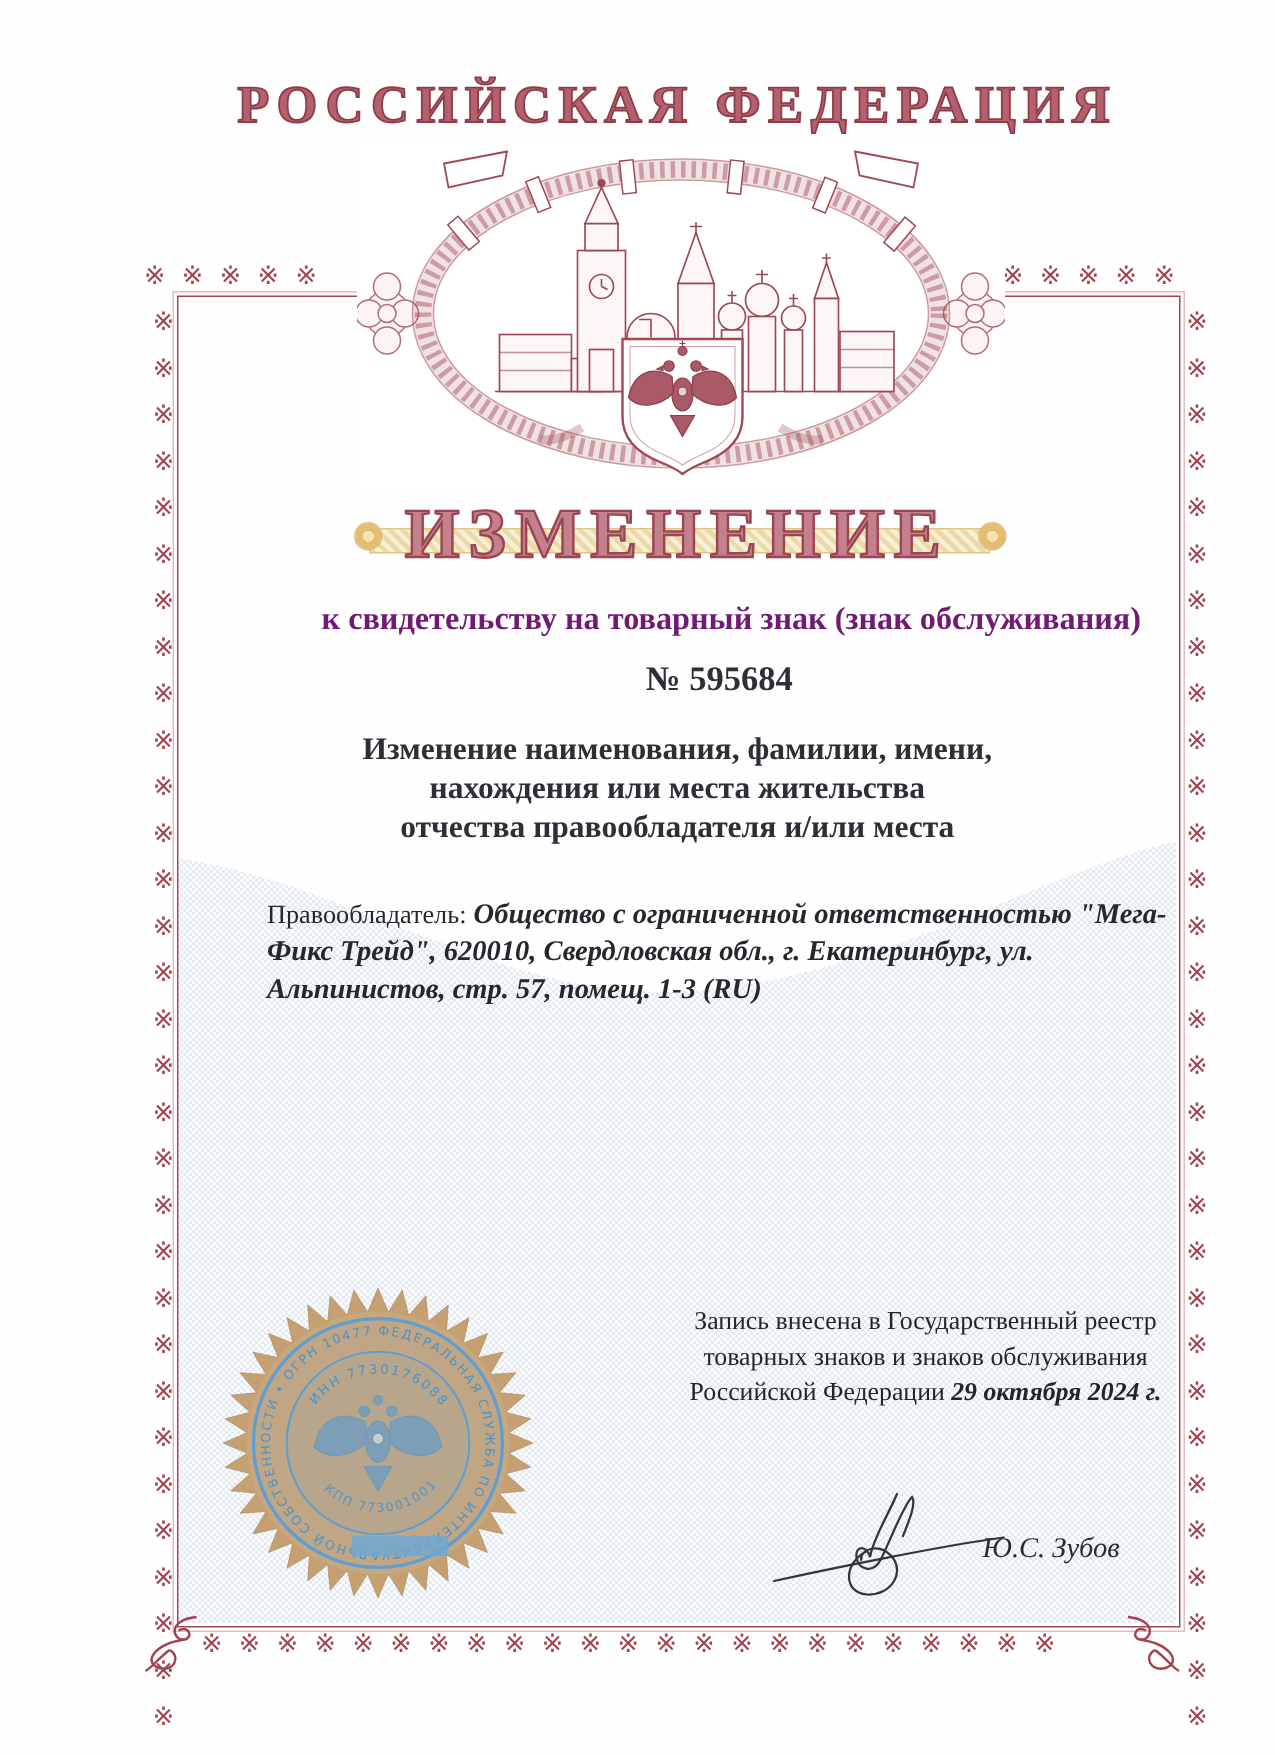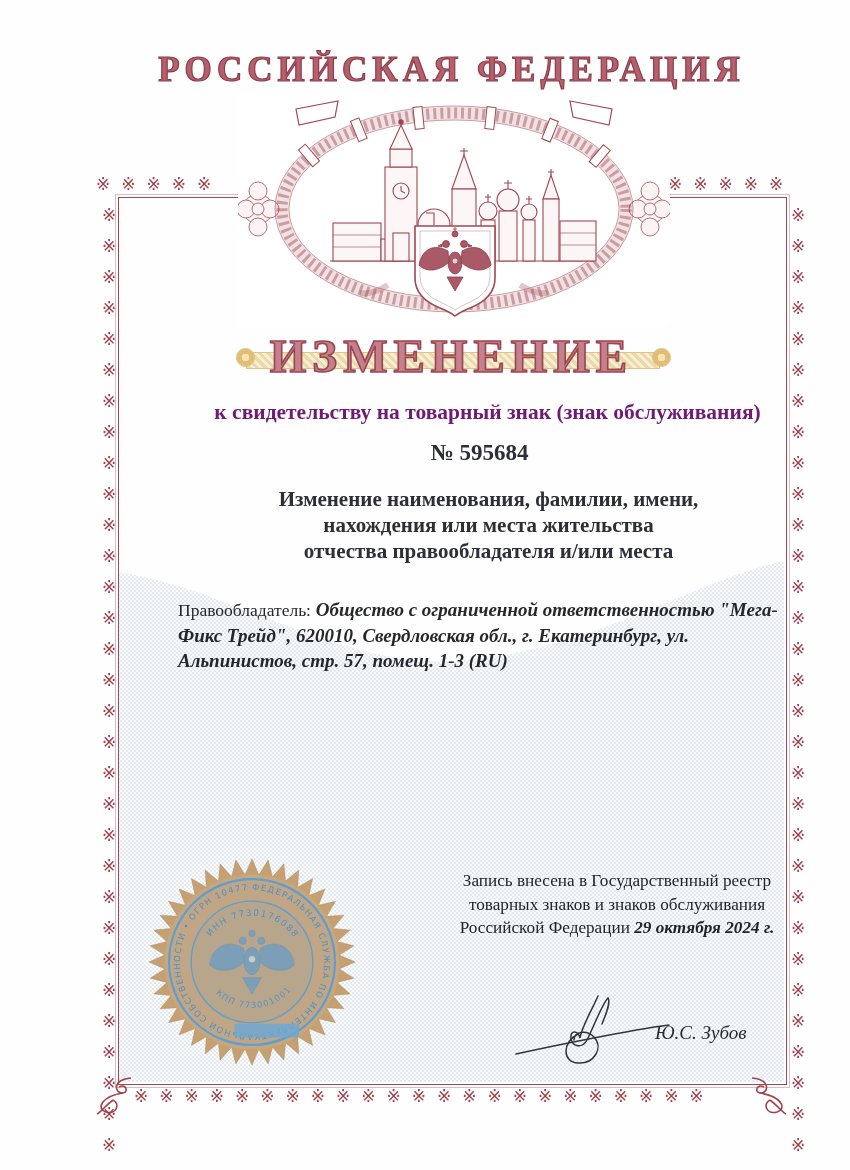--- a/index.html
+++ b/index.html
@@ -48,21 +48,21 @@
   .subtitle{
     position:absolute; left:118px; top:400px; width:739px; text-align:center;
     font-weight:bold; font-size:21.5px; color:#701a75;
   }
   .cert-number{
     position:absolute; left:118px; top:440px; width:667px; text-align:center;
     font-weight:bold; font-size:23px; color:#2e2f36;margin-left:28px;
   }
   .change-type{
     position:absolute; left:118px; top:486px; width:667px; text-align:center;
-    font-weight:bold; font-size:21px; line-height:26px; color:#2e2f36;padding-left:37px;
+    font-weight:bold; font-size:21px; line-height:26px; color:#2e2f36;
   }
   
   .holder{
     position:absolute; left:178px; top:597px; width:600px;
     font-size:19px; line-height:25px; color:#26272d;
   }
   .holder-label{font-size:17.5px; font-weight:normal; font-style:normal;}
   .bi{font-weight:bold; font-style:italic;}
   
   .registry-note{

